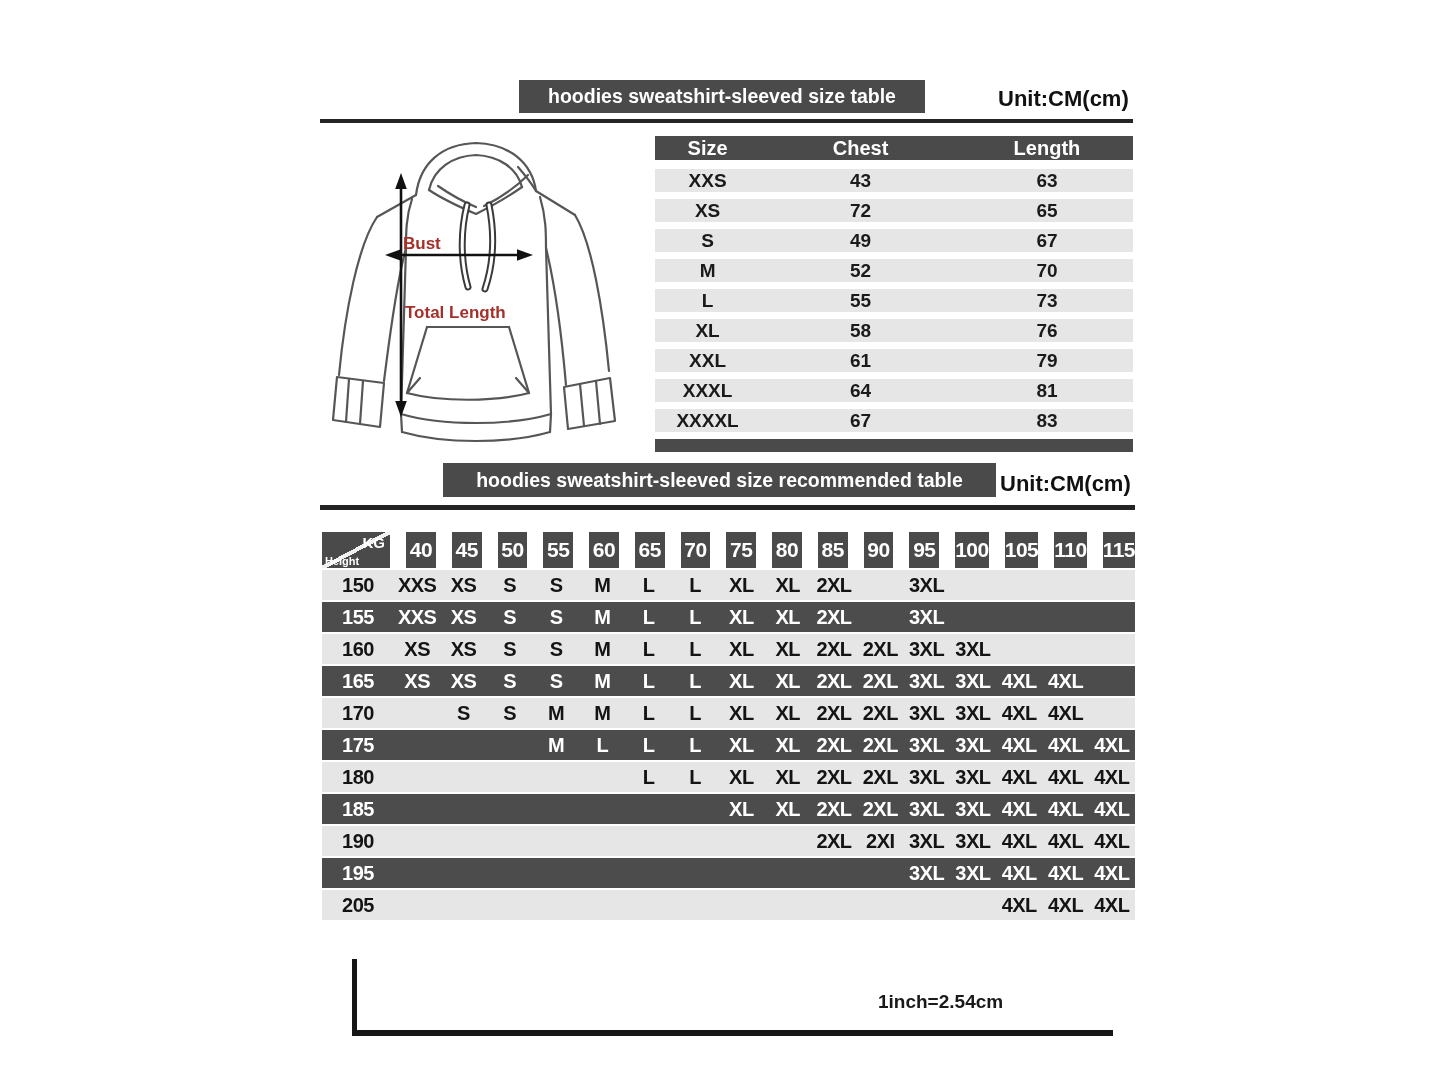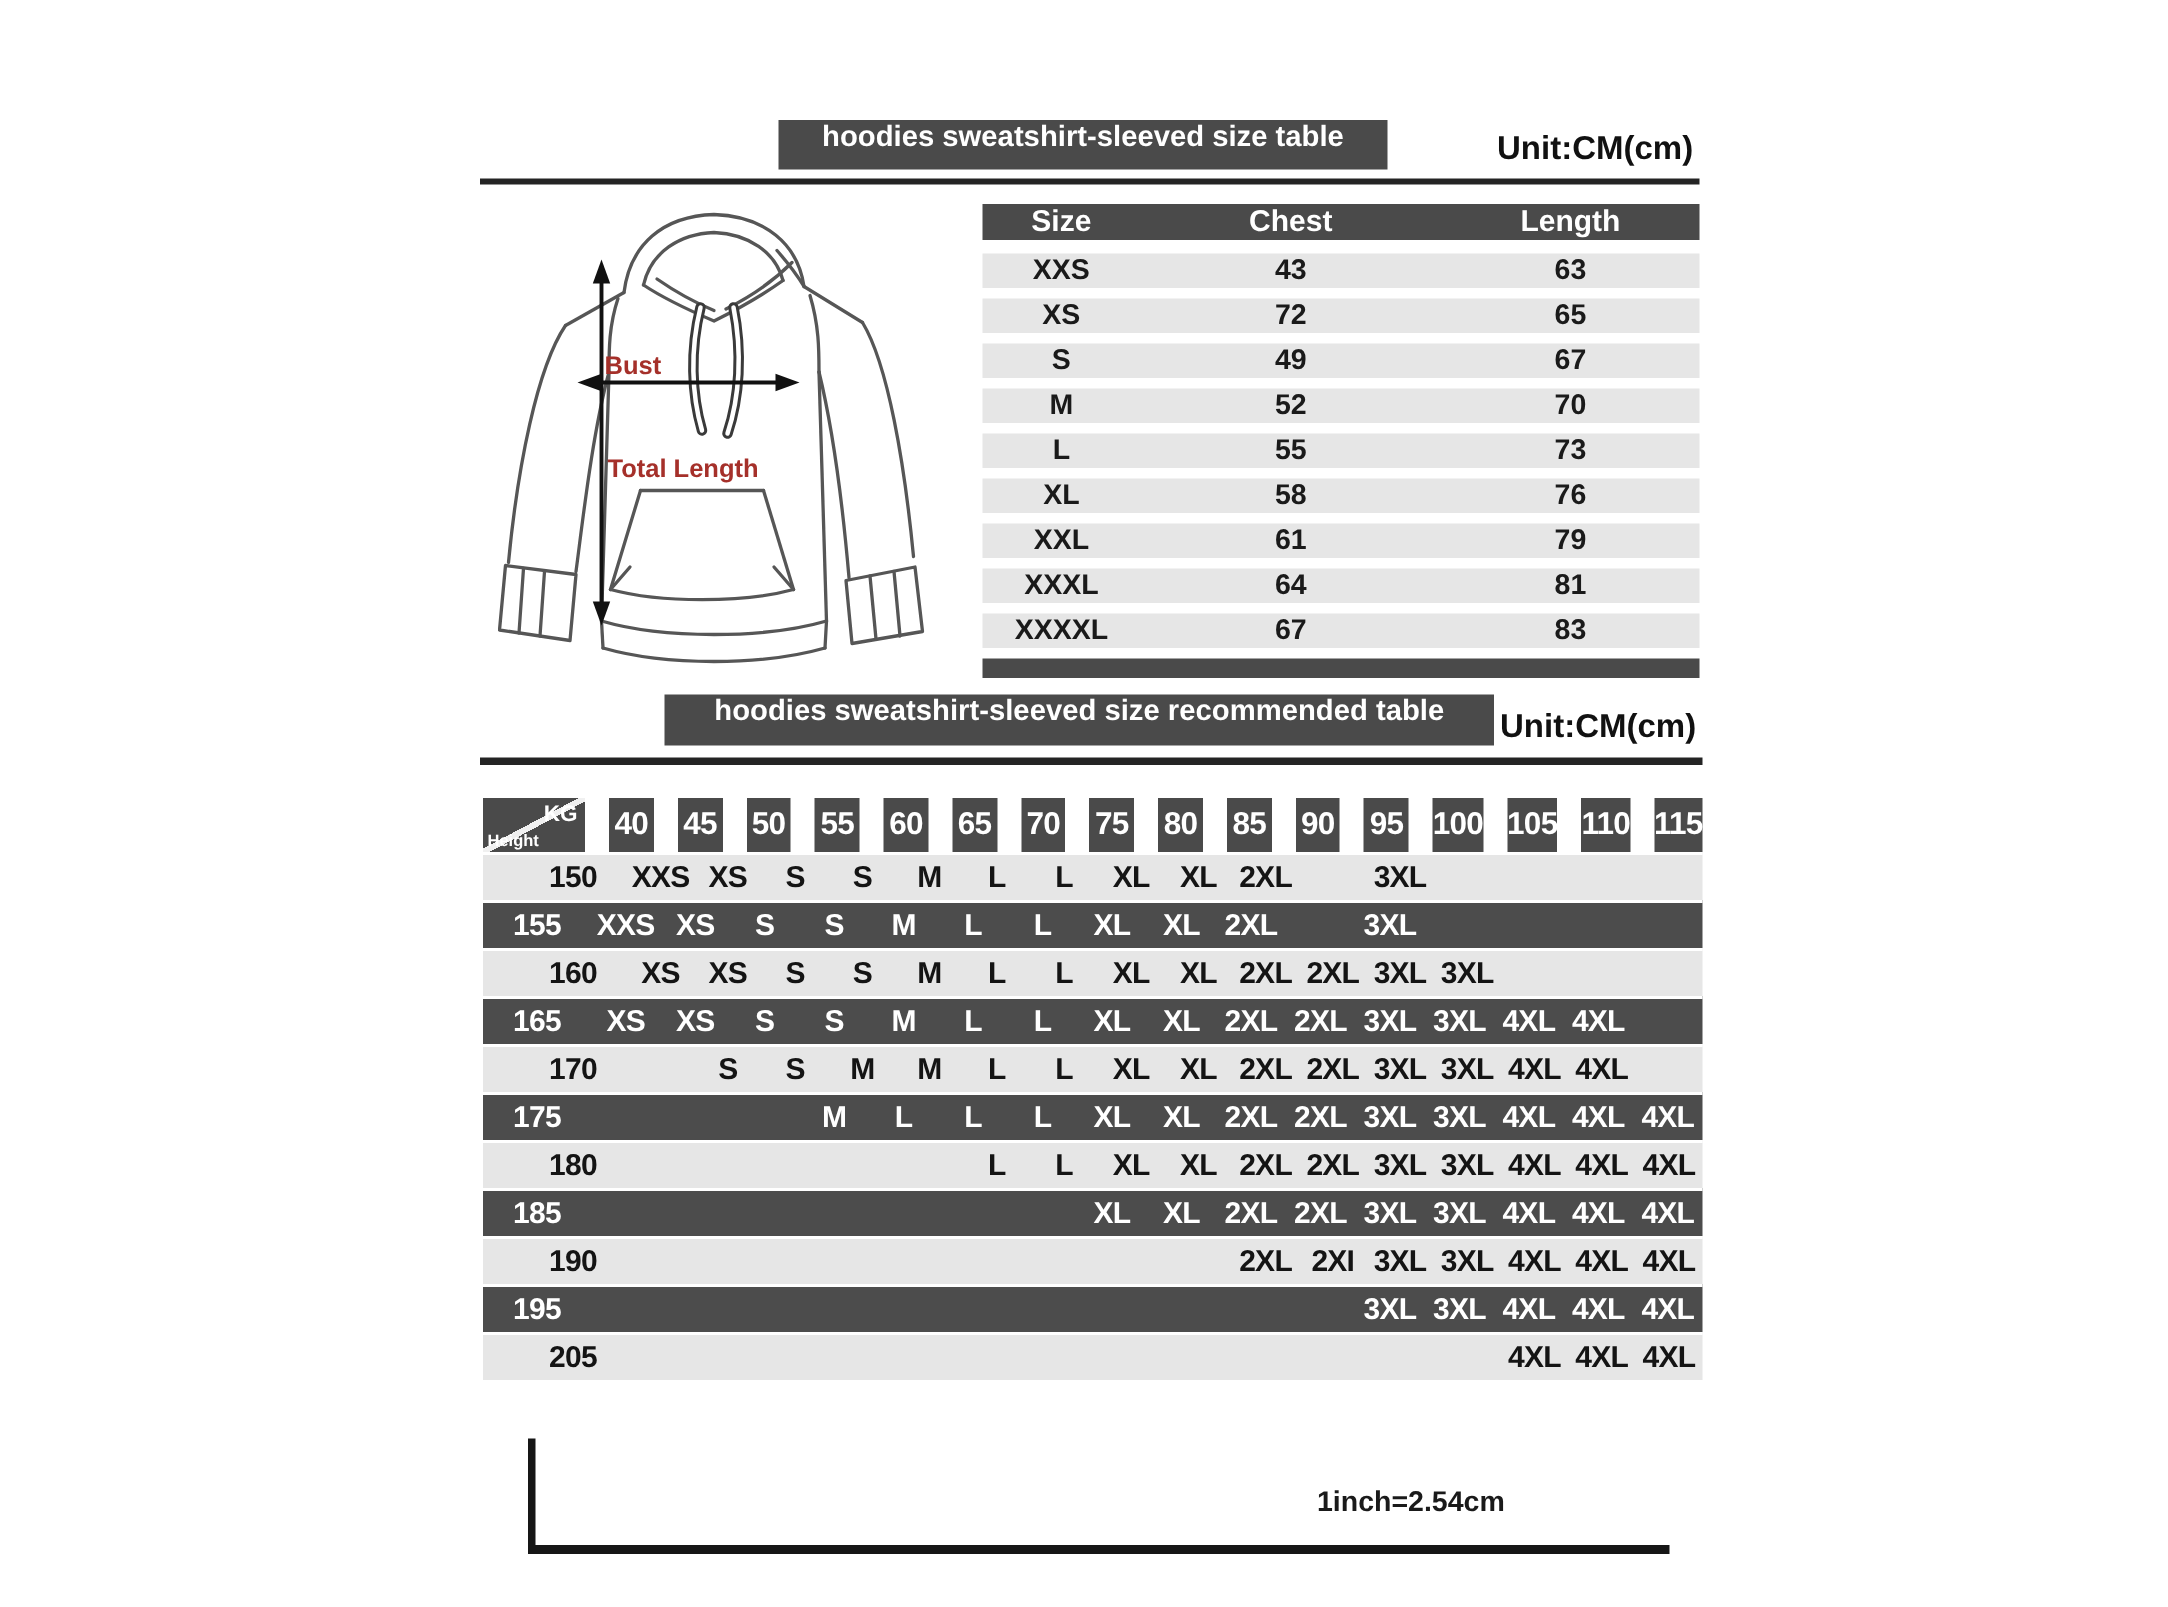--- a/index.html
+++ b/index.html
@@ -3,21 +3,21 @@
 <meta charset="utf-8">
 <style>
   html,body{margin:0;padding:0;background:#fff;}
   .canvas{
     position:relative;width:1445px;height:1071px;background:#ffffff;
     font-family:"Liberation Sans","DejaVu Sans",sans-serif;font-weight:bold;color:#1a1a1a;
     overflow:hidden;
   }
   .bar{
     position:absolute;background:#4a4a4a;color:#ffffff;
-    display:flex;justify-content:center;white-space:nowrap;
+    display:flex;align-items:center;justify-content:center;white-space:nowrap;
   }
   #bar1{left:519px;top:80px;width:406px;height:33px;font-size:19.5px;}
   #bar2{left:443px;top:463px;width:553px;height:34px;font-size:19.5px;}
   .unit{position:absolute;font-size:22px;color:#111;white-space:nowrap;}
   #unit1{left:998px;top:86px;}
   #unit2{left:1000px;top:471px;}
   .rule{position:absolute;background:#242424;}
   #rule1{left:320px;top:119px;width:813px;height:4px;}
   #rule2{left:320px;top:505px;width:815px;height:5px;}
 
@@ -51,21 +51,21 @@
   .rt-corner .hgt{position:absolute;bottom:1px;left:3px;font-size:11px;}
   .rt-col{
     flex:1;background:#4a4a4a;color:#fff;display:flex;align-items:center;
     justify-content:center;font-size:21px;letter-spacing:-0.5px;
   }
   .rt-row{
     display:grid;grid-template-columns:72px repeat(16,1fr);height:32px;
     align-items:center;text-align:center;font-size:20px;letter-spacing:-0.5px;
     border-top:2px solid #ffffff;box-sizing:border-box;
   }
-  .rt-row.light{background:#e6e6e6;color:#141414;padding-left:24px;}
+  .rt-row.light{background:#e6e6e6;color:#141414;}
   .rt-row.dark{background:#4c4c4c;color:#ffffff;}
   .rt-row .rt-h{font-size:20px;}
 
   
   .fn-line{position:absolute;background:#161616;}
   #fn-vline{left:352px;top:959px;width:5px;height:77px;}
   #fn-hline{left:352px;top:1030px;width:761px;height:6px;}
   #fn-text{position:absolute;left:366px;top:990px;font-size:18px;white-space:nowrap;}
   #fn-conv{position:absolute;left:878px;top:991px;font-size:19px;white-space:nowrap;}
 </style>

